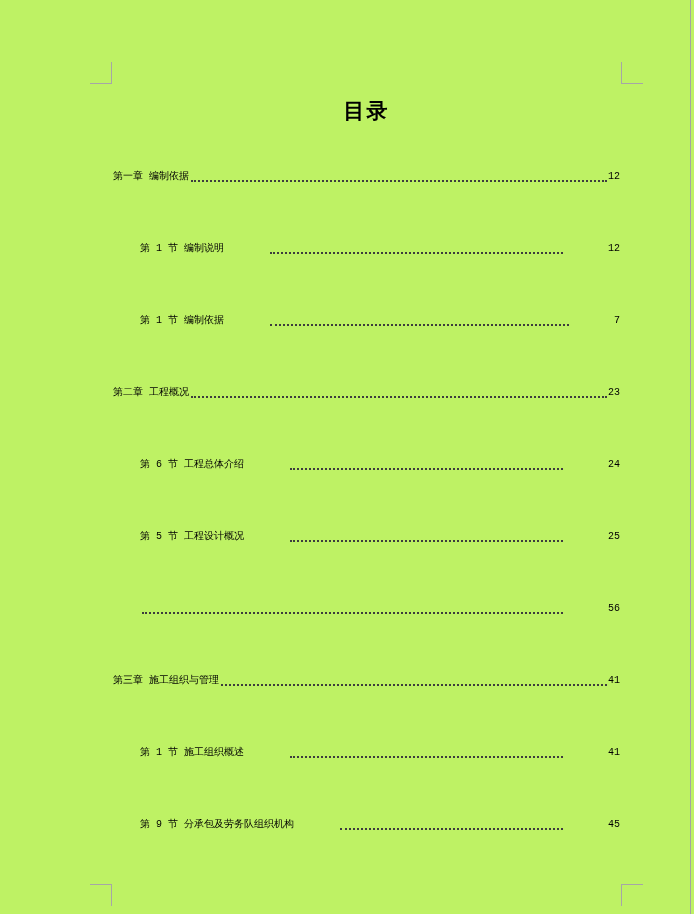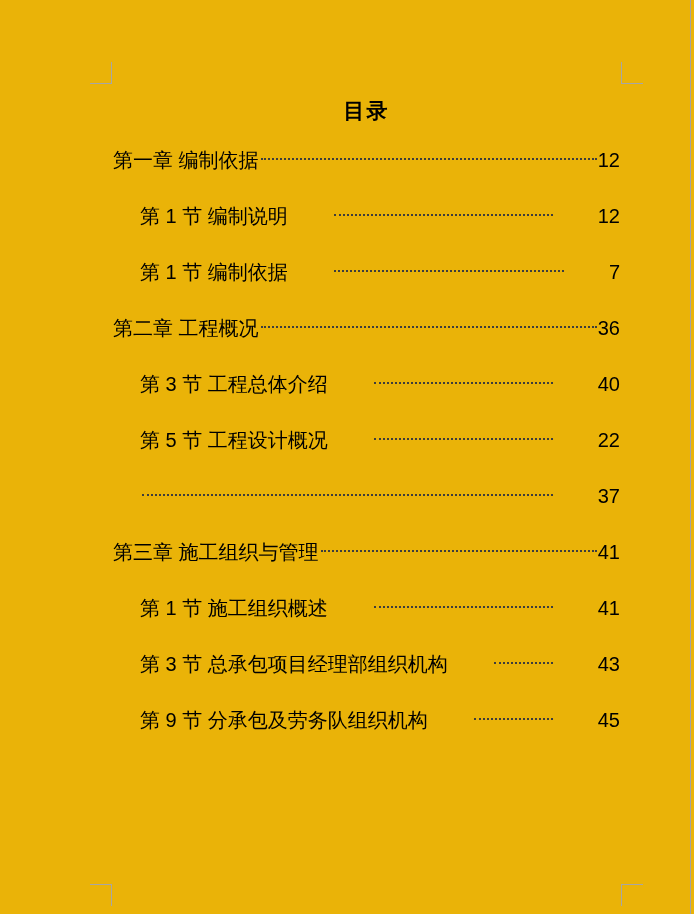--- a/index.html
+++ b/index.html
@@ -4,21 +4,21 @@
 <style>
   * { margin: 0; padding: 0; box-sizing: border-box; }
   html, body { background: #ffffff; }
   body {
     width: 694px; height: 914px;
     position: relative;
     font-family: "Liberation Sans", "DejaVu Sans", sans-serif;
     color: #000000;
     overflow: hidden;
   }
-  .page { position: absolute; inset: 0; background: #eab308; }
+  .page { position: absolute; inset: 0; background: #bef264; font-family: Liberation Mono, monospace; }
 
   
   .page-edge-right {
     position: absolute; left: 690px; top: 0; width: 1px; height: 914px;
     background: #a3a3a3;
   }
 
   
   .crop { position: absolute; width: 22px; height: 22px; }
   .crop-tl { left: 90px;  top: 62px;  border-right: 1px solid #a6a6a6; border-bottom: 1px solid #a6a6a6; }
@@ -29,23 +29,23 @@
   .doc-title {
     position: absolute; left: 113px; right: 74px; top: 97px;
     text-align: center;
     font-size: 21px; font-weight: bold;
     letter-spacing: 2px;
   }
 
   .toc { position: absolute; left: 113px; right: 74px; top: 146px; }
   .toc-row { height: 50px; }
   .toc-line {
-    display: flex; align-items: center;
-    height: 17px; margin-top: 6px;
-    font-size: 20px; line-height: 17px;
+    display: flex; align-items: flex-end;
+    height: 17px; margin-top: 22px;
+    font-size: 10px; line-height: 17px;
     white-space: nowrap;
   }
   .toc-row.section .toc-line { padding-left: 27px; gap: 44px; }
   .toc-label { flex: 0 0 auto; }
   .toc-dots {
     flex: 1 1 auto;
     border-bottom: 2px dotted #3d3d3d;
     margin: 0 1px 3px 2px;
     min-width: 10px;
   }
@@ -88,72 +88,65 @@
         <span class="toc-dots"></span>
         <span class="toc-page">7</span>
       </div>
     </div>
 
 
     <div class="toc-row chapter">
       <div class="toc-line">
         <span class="toc-label">第二章 工程概况</span>
         <span class="toc-dots"></span>
-        <span class="toc-page">36</span>
+        <span class="toc-page">23</span>
       </div>
     </div>
 
     <div class="toc-row section">
       <div class="toc-line">
-        <span class="toc-label">第 3 节 工程总体介绍</span>
+        <span class="toc-label">第 6 节 工程总体介绍</span>
         <span class="toc-dots"></span>
-        <span class="toc-page">40</span>
+        <span class="toc-page">24</span>
       </div>
     </div>
 
     <div class="toc-row section">
       <div class="toc-line">
         <span class="toc-label">第 5 节 工程设计概况</span>
         <span class="toc-dots"></span>
-        <span class="toc-page">22</span>
+        <span class="toc-page">25</span>
       </div>
     </div>
 
 
     <div class="toc-row section">
       <div class="toc-line">
         <span class="toc-dots"></span>
-        <span class="toc-page">37</span>
+        <span class="toc-page">56</span>
       </div>
     </div>
 
     <div class="toc-row chapter">
       <div class="toc-line">
         <span class="toc-label">第三章 施工组织与管理</span>
         <span class="toc-dots"></span>
         <span class="toc-page">41</span>
       </div>
     </div>
 
     <div class="toc-row section">
       <div class="toc-line">
         <span class="toc-label">第 1 节 施工组织概述</span>
         <span class="toc-dots"></span>
         <span class="toc-page">41</span>
       </div>
     </div>
 
 
-    <div class="toc-row section">
-      <div class="toc-line">
-        <span class="toc-label">第 3 节 总承包项目经理部组织机构</span>
-        <span class="toc-dots"></span>
-        <span class="toc-page">43</span>
-      </div>
-    </div>
 
     <div class="toc-row section">
       <div class="toc-line">
         <span class="toc-label">第 9 节 分承包及劳务队组织机构</span>
         <span class="toc-dots"></span>
         <span class="toc-page">45</span>
       </div>
     </div>
 
   </div>

